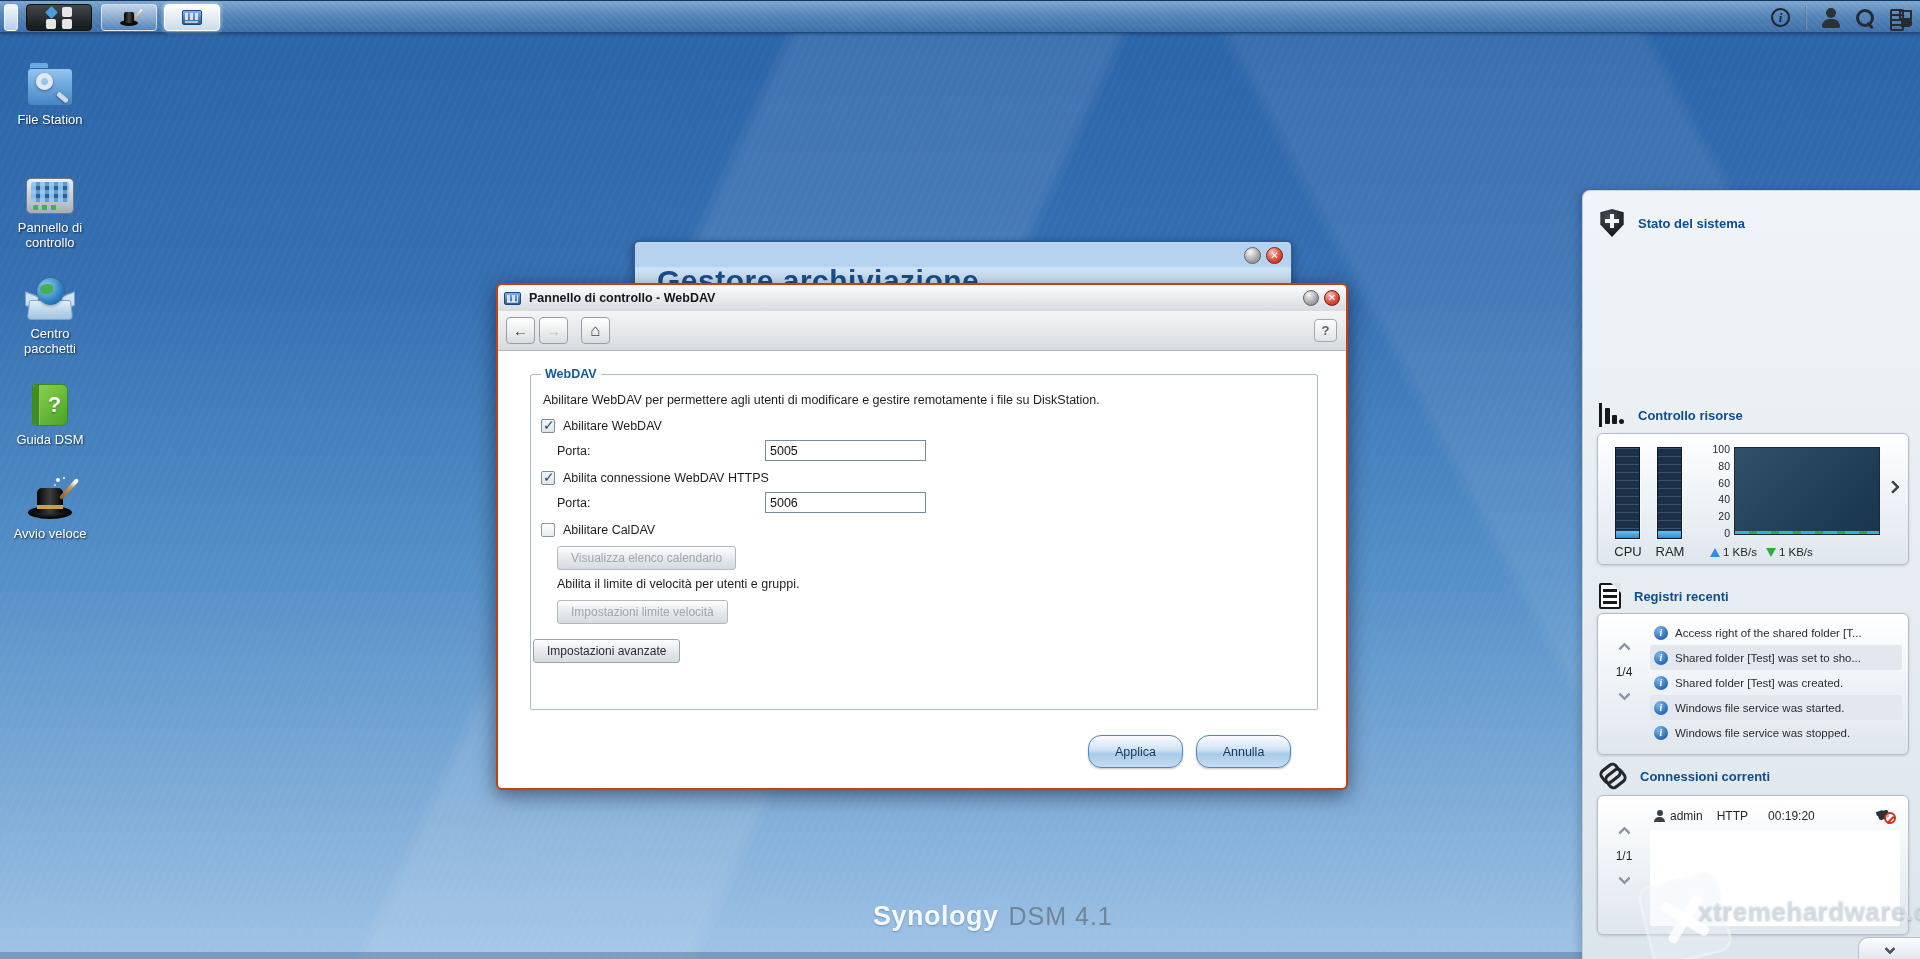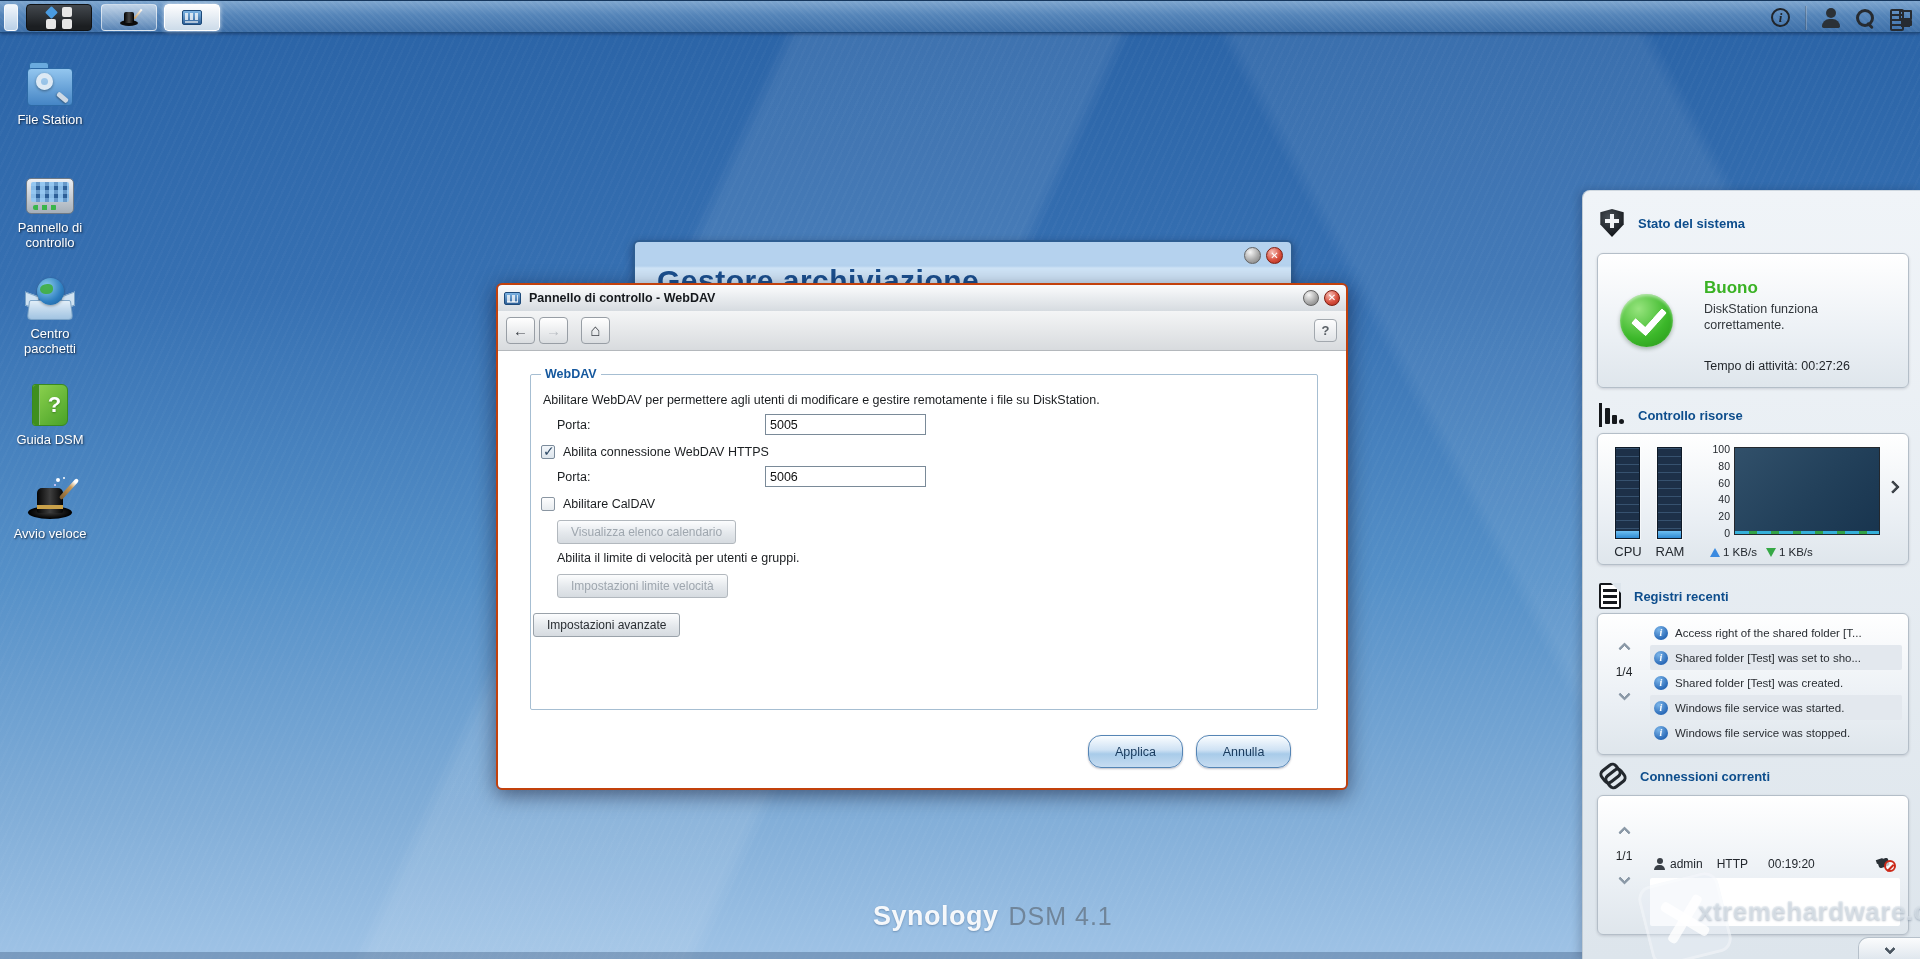--- a/index.html
+++ b/index.html
@@ -222,21 +222,21 @@
   .log-rows { position:absolute; left:52px; top:6px; right:6px; }
   .log-row { height:25px; display:flex; align-items:center; gap:7px; padding:0 4px; border-radius:2px;
     font-size:11.5px; color:#2a2e33; white-space:nowrap; overflow:hidden; }
   .log-row.alt { background:#e3e8ee; }
   .info-dot { width:14px; height:14px; flex:none; border-radius:50%;
     background: radial-gradient(circle at 35% 28%, #7cb6ea, #2a6ab8 70%); color:#fff;
     font:italic bold 10px/14px "Liberation Serif", serif; text-align:center; }
 
   
   .conn-right { position:absolute; left:52px; top:8px; right:8px; bottom:8px; display:flex; flex-direction:column; }
-  .conn-row { height:24px; display:flex; align-items:center; font-size:12px; color:#23282e; padding:0 4px; position:relative;margin-top:48px; }
+  .conn-row { height:24px; display:flex; align-items:center; font-size:12px; color:#23282e; padding:0 4px; position:relative; }
   .mini-user { width:11px; height:12px; position:relative; margin-right:5px; }
   .mini-user::before { content:""; position:absolute; left:2.5px; top:0; width:6px; height:6px; border-radius:50%; background:#3a4047; }
   .mini-user::after { content:""; position:absolute; left:0; bottom:0; width:11px; height:5px; border-radius:5px 5px 0 0; background:#3a4047; }
   .conn-proto { margin-left:14px; } .conn-time { margin-left:20px; }
   .kill-icon { position:absolute; right:4px; top:4px; width:18px; height:16px; }
   .kill-icon::before { content:""; position:absolute; left:0; top:3px; width:11px; height:8px; background:#2b3137; border-radius:2px; transform:rotate(-18deg); box-shadow:-3px -3px 0 -2px #2b3137; }
   .kill-icon::after { content:""; position:absolute; right:0; bottom:0; width:8px; height:8px; border:2px solid #cc2a1a; border-radius:50%; background:rgba(255,255,255,.7); }
   .kill-icon i { position:absolute; right:1px; bottom:3px; width:9px; height:2px; background:#cc2a1a; transform:rotate(-45deg); z-index:2; }
   .conn-empty { flex:1; background:#fff; margin-top:2px; border-radius:2px; }
 
@@ -372,20 +372,24 @@
       </div>
     <div class="help-btn">
         <span>?</span>
       </div>
   </div>
   <div class="dlg-content">
     <fieldset class="webdav-set">
       <legend>WebDAV</legend>
       <p class="intro">Abilitare WebDAV per permettere agli utenti di modificare e gestire remotamente i file su DiskStation.</p>
 
+      <div class="cbrow">
+        <span class="cb checked"></span>
+        <span>Abilitare WebDAV</span>
+      </div>
       <div class="subrow">
         <span class="plabel">Porta:</span>
         <input class="port-input" value="5005" style="">
       </div>
 
       <div class="cbrow" style="margin-top:10px">
         <span class="cb checked"></span>
         <span>Abilita connessione WebDAV HTTPS</span>
       </div>
       <div class="subrow">
@@ -411,26 +415,20 @@
       <div class="pill">Annulla</div>
     </div>
   </div>
 </div>
 
 <div class="sidebar">
 
   <div class="whead" style="top:18px">
     <div class="shield-icon"></div>
     <div class="wtitle">Stato del sistema</div>
-  </div>
-  <div class="wcard" style="top:62px;height:135px">
-    <div class="ok-circle"></div>
-    <div class="st-status">Buono</div>
-    <div class="st-desc">DiskStation funziona correttamente.</div>
-    <div class="st-uptime">Tempo di attività: 00:27:26</div>
   </div>
 
   <div class="whead" style="top:212px">
     <div class="bars-icon">
         <i></i>
         <i></i>
         <i></i>
       </div>
     <div class="wtitle">Controllo risorse</div>
   </div>

